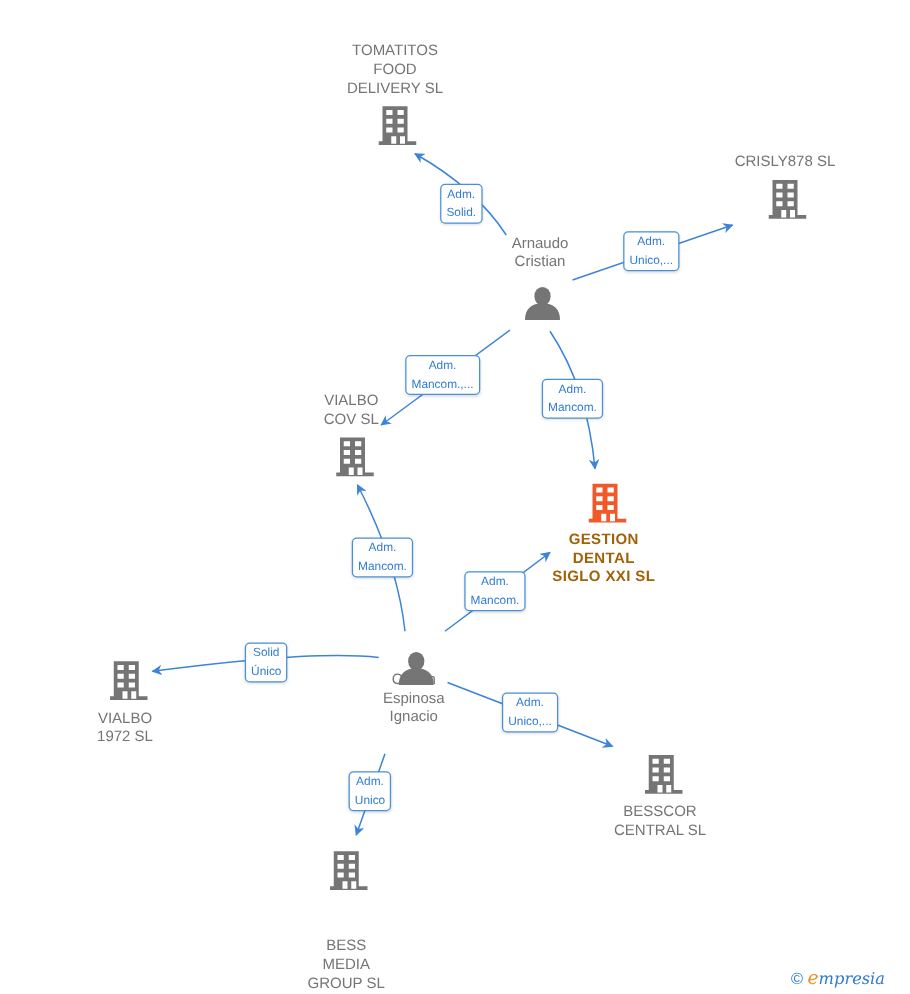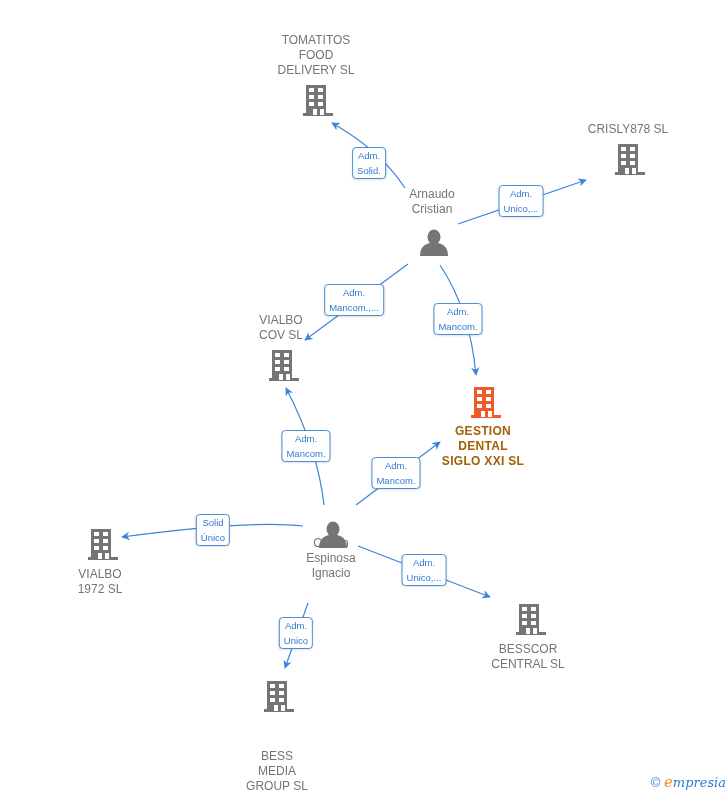--- a/index.html
+++ b/index.html
@@ -7,21 +7,21 @@
            font-family: "Liberation Sans", "DejaVu Sans", sans-serif; }
     #graph { position: absolute; left: 0; top: 0; width: 728px; height: 795px; }
     .node-label { position: absolute; text-align: center; color: #757575; font-size: 12px;
                   line-height: 15px; white-space: pre-line; transform: translateX(-50%); }
     .node-label.focus { color: #a16207; font-weight: bold; font-size: 12px; letter-spacing: 0.3px; }
     .person-label { font-size: 12px; line-height: 15px; text-align: center; }
     .edge-label { position: absolute; background: #fff; border: 1px solid #4a90d9; border-radius: 4px;
                   color: #2f7bd3; font-size: 9.5px; line-height: 15px; text-align: center;
                   padding: 0 4px; white-space: pre-line; transform: translate(-50%, -50%);
                   box-shadow: 0 1px 2px rgba(0,0,0,0.12); cursor: pointer; }
-    .footer { position: absolute; right: 2px; bottom: 4px; font-size: 13px; color: #2f7bd3; }
+    .footer { position: absolute; right: 20px; bottom: 4px; font-size: 13px; color: #2f7bd3; }
     .footer .brand { font-family: "DejaVu Serif", serif; font-style: italic; color: #2f7bd3; }
     .footer .brand-e { color: #f28c28; font-size: 15px; }
   </style>
 </head>
 <body>
 
 <svg id="graph" xmlns="http://www.w3.org/2000/svg" width="728" height="795">
   <defs>
     <marker id="arrow" viewBox="0 0 10 10" refX="9" refY="5" markerWidth="7" markerHeight="7" orient="auto-start-reverse">
       <path d="M0,0 L10,5 L0,10 L3,5 z" fill="#3b84d9"></path>

